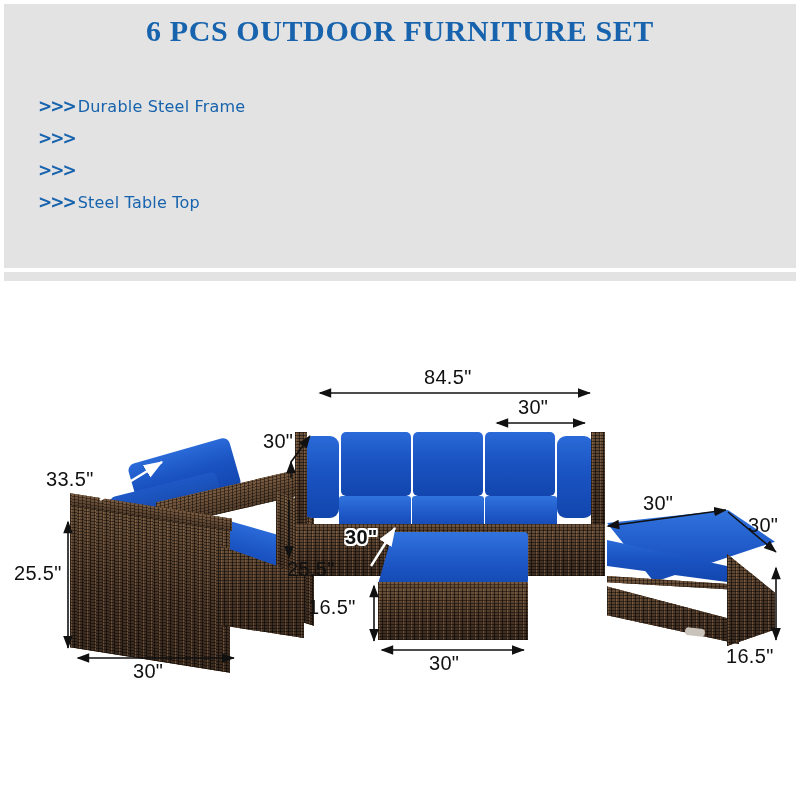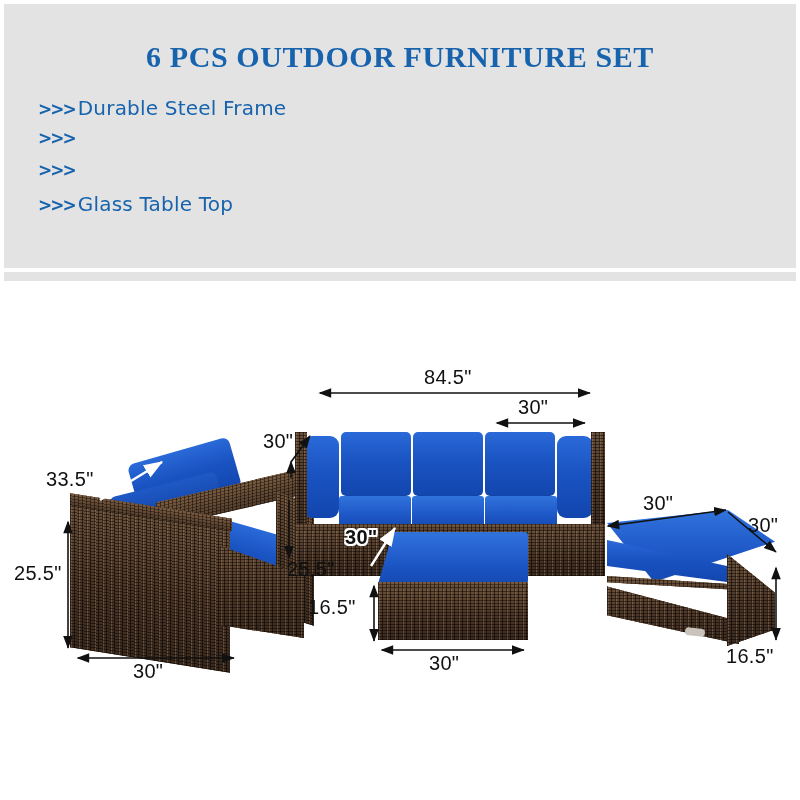--- a/index.html
+++ b/index.html
@@ -8,21 +8,21 @@
     font-family:"Liberation Sans",sans-serif;
     position:relative;
   }
 
   
   #header-panel{
     position:absolute;left:4px;top:4px;width:792px;height:264px;
     background:#e3e3e3;
   }
   #header-title{
-    position:absolute;left:0;top:36px;width:792px;
+    position:absolute;left:0;top:10px;width:792px;
     text-align:center;
     font-family:"Liberation Serif","DejaVu Serif",serif;
     font-weight:bold;
     font-size:30px;
     letter-spacing:.6px;
     color:#1763ad;
   }
   #feature-list{
     position:absolute;left:34px;top:94px;width:500px;
   }
@@ -33,21 +33,21 @@
   }
   .feature-chev{
     font-family:"DejaVu Sans",sans-serif;
     font-size:17px;font-weight:bold;
     letter-spacing:-2px;
     margin-right:3px;
     line-height:1;
   }
   .feature-text{
     font-family:"DejaVu Sans",sans-serif;
-    font-size:20px;
+    font-size:16px;
     font-weight:500;
     letter-spacing:.2px;
     line-height:1;
   }
   #header-rule{
     position:absolute;left:4px;top:272px;width:792px;height:9px;
     background:#e3e3e3;
   }
 
   
@@ -123,21 +123,21 @@
       <span class="feature-text">Durable Steel Frame</span>
     </div>
     <div class="feature-row">
       <span class="feature-chev">&gt;&gt;&gt;</span>
     </div>
     <div class="feature-row">
       <span class="feature-chev">&gt;&gt;&gt;</span>
     </div>
     <div class="feature-row">
       <span class="feature-chev">&gt;&gt;&gt;</span>
-      <span class="feature-text">Glass Table Top</span>
+      <span class="feature-text">Steel Table Top</span>
     </div>
   </div>
 </div>
 <div id="header-rule"></div>
 
 <div id="diagram-stage">
 
   <div class="piece" style="left:60px;top:150px;width:250px;height:210px;">
 
     <div class="piece cushion" style="left:72px;top:0px;width:105px;height:52px;border-radius:7px;transform:rotate(-16deg);"></div>

